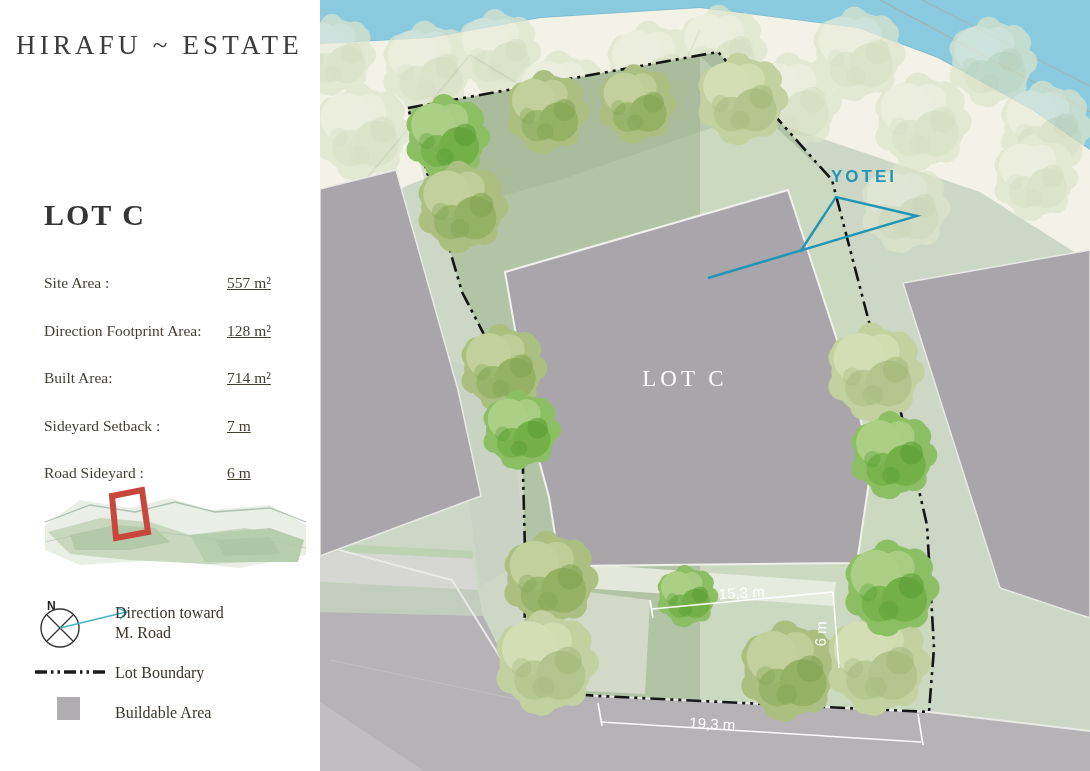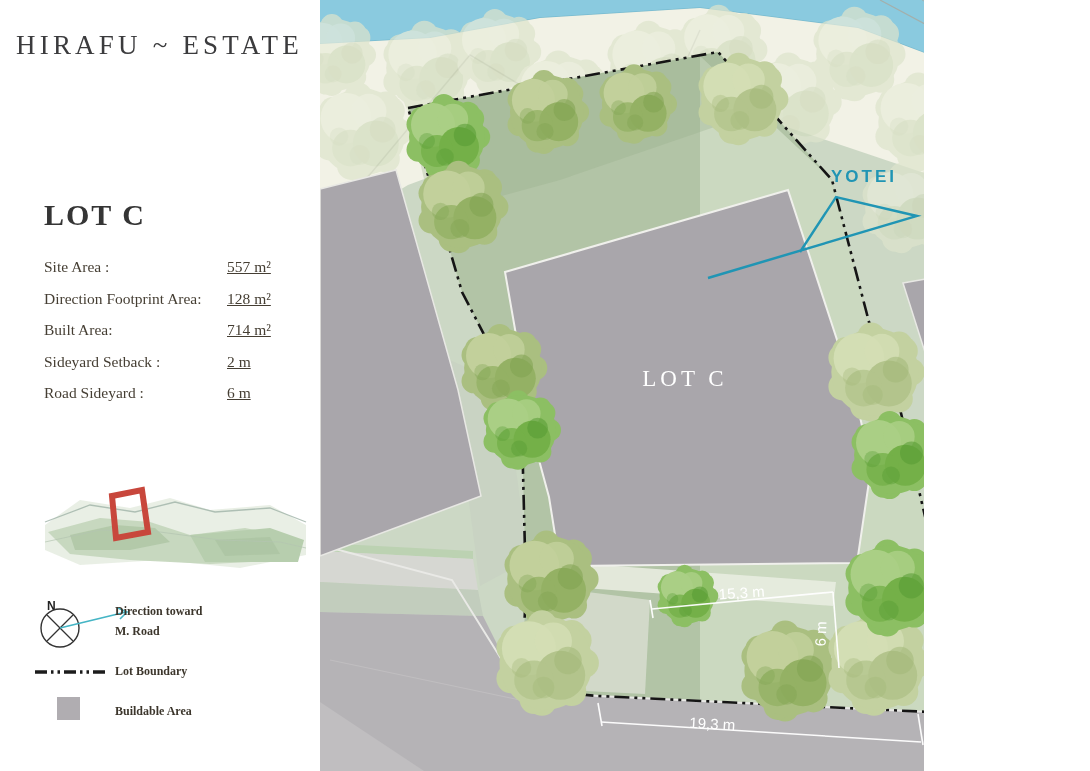--- a/index.html
+++ b/index.html
@@ -1,29 +1,29 @@
 <!DOCTYPE html>
 <html><head>
 <meta charset="utf-8">
 <style>
   html,body{margin:0;padding:0;background:#ffffff;}
-  #stage{position:relative;width:924px;height:771px;background:#ffffff;overflow:hidden;
+  #stage{position:relative;width:1090px;height:771px;background:#ffffff;overflow:hidden;
          font-family:"Liberation Serif", serif;}
   
   .panel{position:absolute;left:0;top:0;width:320px;height:771px;background:#ffffff;z-index:5;}
   .brand{position:absolute;left:16px;top:30px;font-size:27px;letter-spacing:4.2px;color:#3b3b3d;
          white-space:nowrap;}
   .lot-heading{position:absolute;left:44px;top:198px;font-size:30px;font-weight:600;
          letter-spacing:2px;color:#353535;}
   .details{position:absolute;left:44px;top:258px;width:262px;}
-  .details .row{position:relative;height:31.6px;color:#453e33;font-size:15.5px;}
+  .details .row{position:relative;height:31.6px;color:#453e33;font-size:15.5px;margin-top:16px;}
   .details .lbl{position:absolute;left:0;top:0;white-space:nowrap;}
   .details .val{position:absolute;left:183px;top:0;white-space:nowrap;text-decoration:underline;}
   .minimap{position:absolute;left:40px;top:480px;}
-  .legend-text{position:absolute;left:115px;color:#3c362c;font-size:12px;white-space:nowrap;font-weight:bold;}
+  .legend-text{position:absolute;left:115px;color:#3c362c;font-size:16px;white-space:nowrap;}
   .compass-svg{position:absolute;left:36px;top:598px;}
   .dash-svg{position:absolute;left:33px;top:666px;}
   .swatch{position:absolute;left:57px;top:697px;width:23px;height:23px;background:#b0adb1;}
   
   .map-svg{position:absolute;left:320px;top:0;z-index:1;}
   .dim-label{font-family:"Liberation Sans", sans-serif;font-size:15px;fill:#ffffff;font-weight:500;}
   .yotei-label{font-family:"Liberation Sans", sans-serif;font-size:17px;font-weight:bold;
          letter-spacing:3px;fill:#2095b4;}
   .lotc-label{font-family:"Liberation Serif", serif;font-size:23px;letter-spacing:4px;fill:#ffffff;}
 </style>
@@ -44,21 +44,21 @@
       <div class="row">
         <span class="lbl">Direction Footprint Area:</span>
         <span class="val">128 m²</span>
       </div>
       <div class="row">
         <span class="lbl">Built Area:</span>
         <span class="val">714 m²</span>
       </div>
       <div class="row">
         <span class="lbl">Sideyard Setback :</span>
-        <span class="val">2 m</span>
+        <span class="val">7 m</span>
       </div>
       <div class="row">
         <span class="lbl">Road Sideyard :</span>
         <span class="val">6 m</span>
       </div>
     </div>
 
     <svg class="minimap" width="272" height="102" viewBox="0 0 272 102">
       <polygon points="5,45 40,20 90,28 130,18 170,30 230,25 266,45 266,75 200,88 120,80 40,85 5,70" fill="#e4ebde" opacity="0.8"></polygon>
       <polygon points="8,52 60,38 110,42 150,55 205,48 262,60 256,80 170,84 90,80 30,74" fill="#c3d5ba" opacity="0.9"></polygon>

